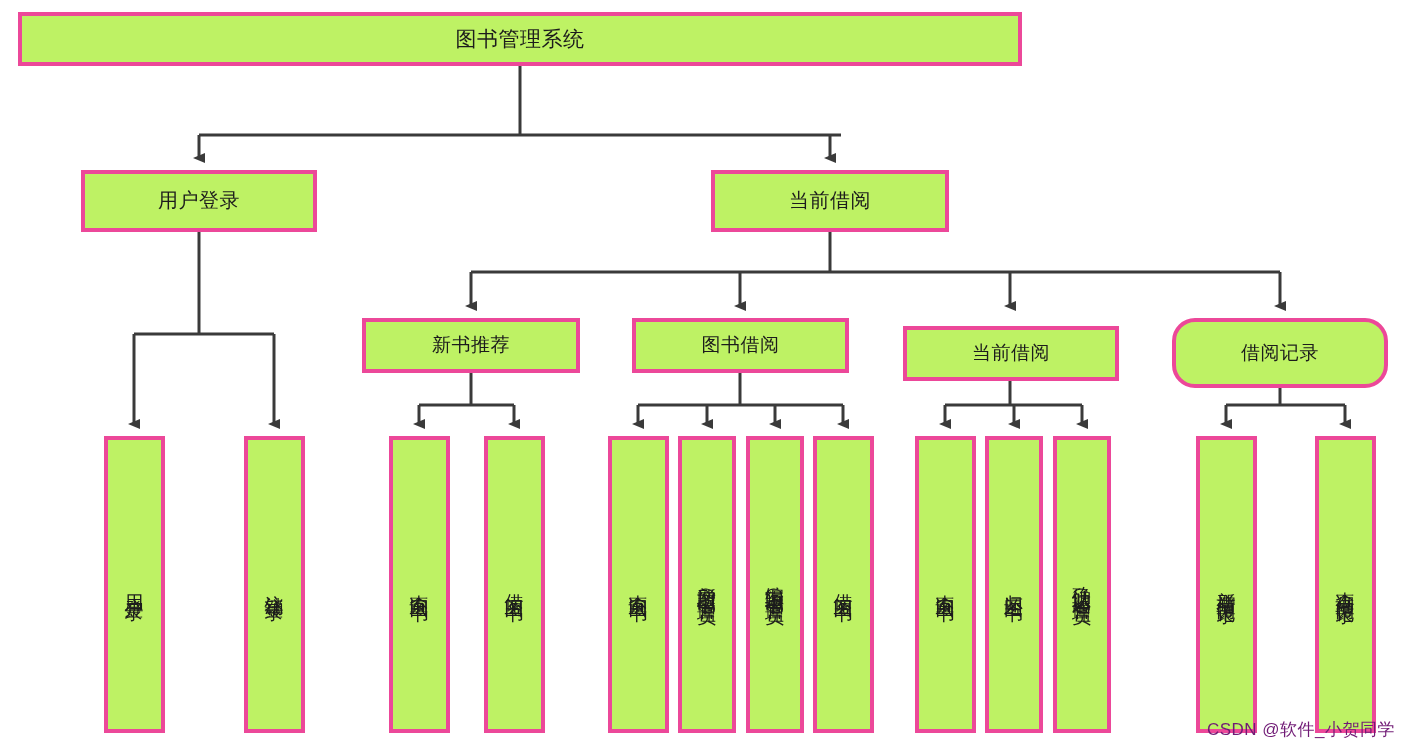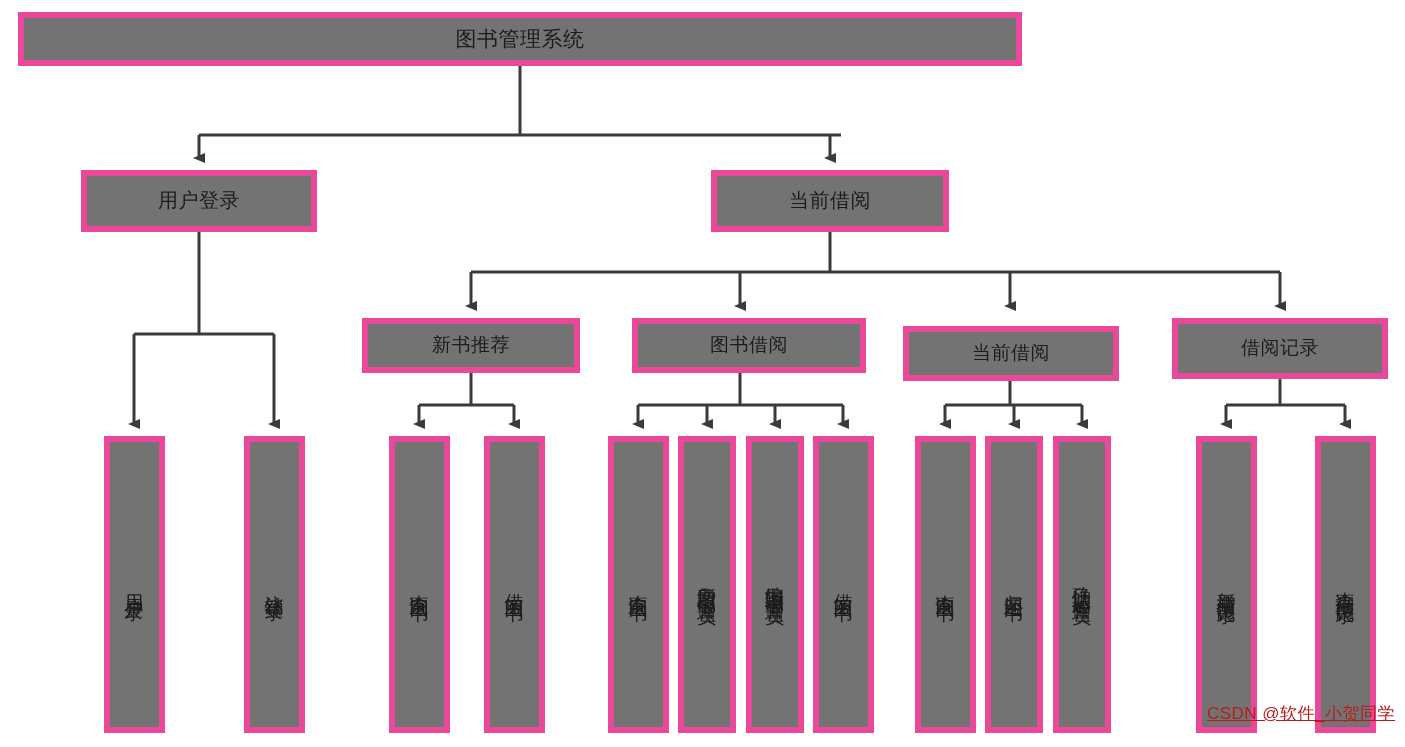--- a/index.html
+++ b/index.html
@@ -21,22 +21,22 @@
     position: absolute;
     left: 0;
     top: 0;
     width: 1405px;
     height: 747px;
     pointer-events: none;
   }
   .node {
     position: absolute;
     box-sizing: border-box;
-    background: #737373;
-    border: 6px solid #ec4899;
+    background: #bef264;
+    border: 4px solid #ec4899;
     display: flex;
     align-items: center;
     justify-content: center;
     color: #1c1c1c;
   }
   .node.root {
     font-size: 21px;
   }
   .node.lvl2 {
     font-size: 20px;
@@ -60,26 +60,25 @@
     writing-mode: vertical-rl;
     text-orientation: upright;
     line-height: 1.0;
     letter-spacing: 3px;
     white-space: nowrap;
     max-height: 100%;
   }
   .watermark {
     position: absolute;
     right: 10px;
-    bottom: 22px;
+    bottom: 6px;
     font-size: 17px;
-    color: #b91c1c;
+    color: #701a75;
     letter-spacing: 0.5px;
     white-space: nowrap;
-    text-decoration: underline;
   }
 </style>
 </head>
 <body>
 
 <div id="canvas">
 
   <svg class="wires" viewBox="0 0 1405 747">
     <defs>
       <marker id="arrow" markerWidth="12" markerHeight="12" refX="5" refY="6" orient="auto" markerUnits="userSpaceOnUse">
@@ -138,27 +137,27 @@
   <div class="node lvl2" style="left: 81px; top: 170px; width: 236px; height: 62px;">
     <span class="label">用户登录</span>
   </div>
   <div class="node lvl2" style="left: 711px; top: 170px; width: 238px; height: 62px;">
     <span class="label">当前借阅</span>
   </div>
 
   <div class="node lvl3" style="left: 362px; top: 318px; width: 218px; height: 55px;">
     <span class="label">新书推荐</span>
   </div>
-  <div class="node lvl3" style="left: 632px; top: 318px; width: 234px; height: 55px;">
+  <div class="node lvl3" style="left: 632px; top: 318px; width: 217px; height: 55px;">
     <span class="label">图书借阅</span>
   </div>
   <div class="node lvl3" style="left: 903px; top: 318px; width: 216px; height: 55px; margin-top: 8px;">
     <span class="label">当前借阅</span>
   </div>
-  <div class="node lvl3" style="left: 1172px; top: 318px; width: 216px; height: 61px;">
+  <div class="node lvl3" style="left: 1172px; top: 318px; width: 216px; height: 70px; border-radius: 23px;">
     <span class="label">借阅记录</span>
   </div>
 
   <div class="node leaf" style="left: 104px; top: 436px; width: 61px; height: 297px;">
     <span class="label">用户登录</span>
   </div>
   <div class="node leaf" style="left: 244px; top: 436px; width: 61px; height: 297px;">
     <span class="label">注销登录</span>
   </div>
   <div class="node leaf" style="left: 389px; top: 436px; width: 61px; height: 297px;">

